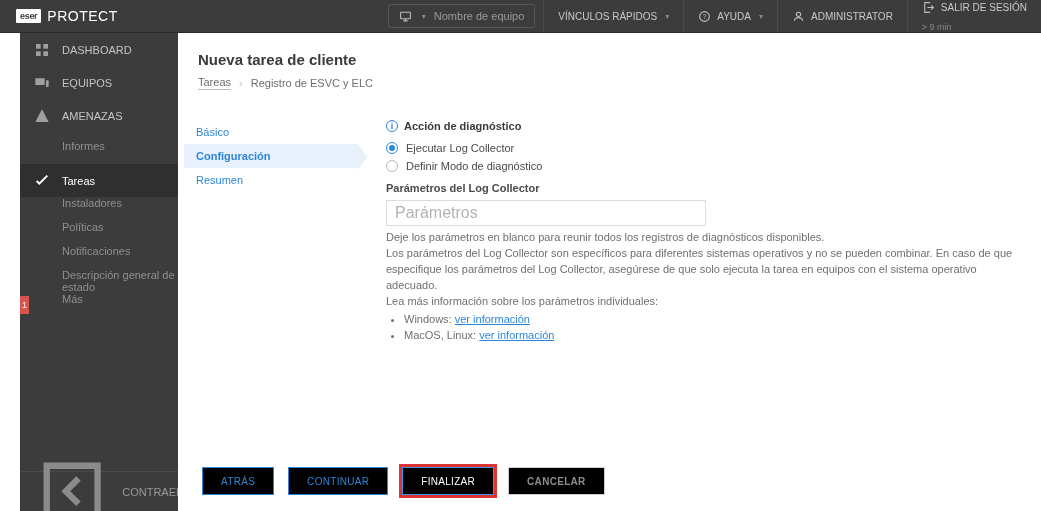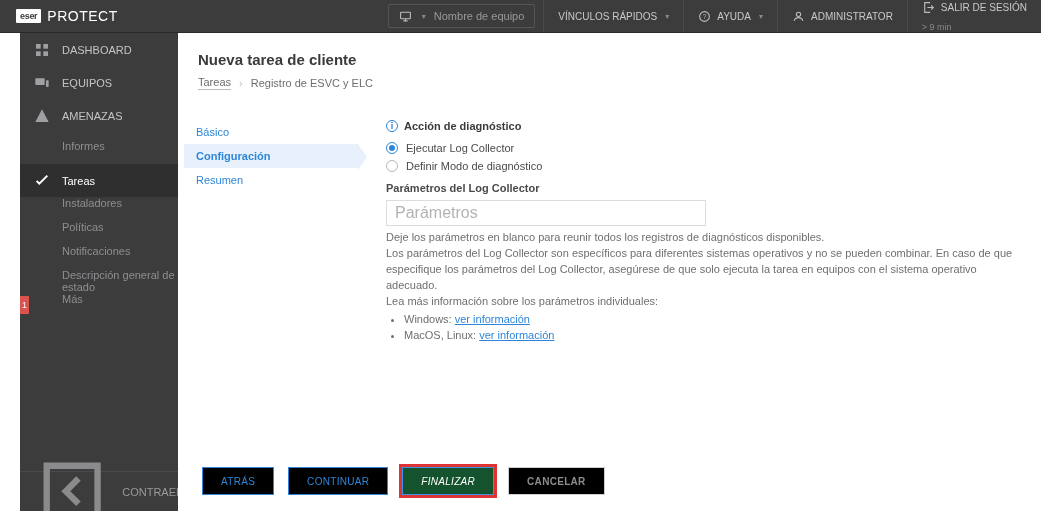--- a/index.html
+++ b/index.html
@@ -126,21 +126,21 @@
     display:flex; gap:14px; padding: 10px 24px 16px;
   }
   .btn {
     height:28px; padding:0 18px; font-size:10px; letter-spacing:0.3px;
     border:1px solid #2e86d9; color:#2e86d9; background:#000000;
     display:inline-flex; align-items:center; justify-content:center;
     cursor:pointer;
     text-transform: uppercase;
   }
   .btn.gray { border-color:#cfcfcf; color:#8d8d90;font-weight:bold;}
-  .btn.primary { background:#14532d; color:#fff; border-color:#3a97e6;font-style:italic;}
+  .btn.primary { background:#000000; color:#fff; border-color:#3a97e6;}
   .btn.highlighted { box-shadow: 0 0 0 3px #d33; }
 </style>
 </head>
 <body>
 
 <div class="topbar">
   <div class="brand">
     <span class="brand-badge">eser</span>
     <span class="brand-text">PROTECT</span>
   </div>

